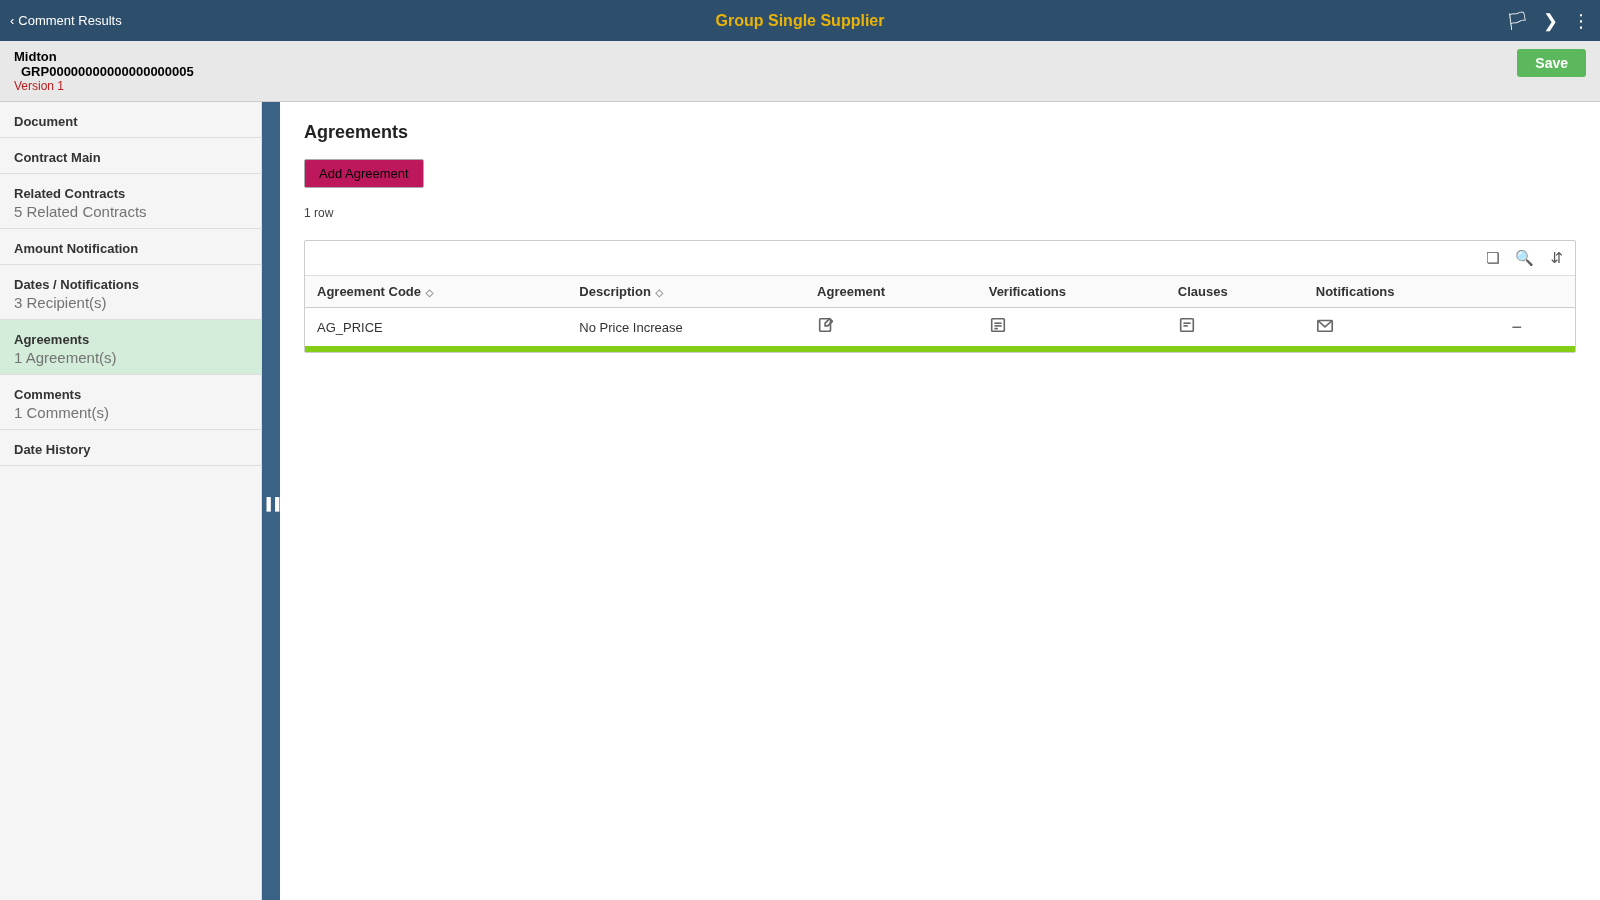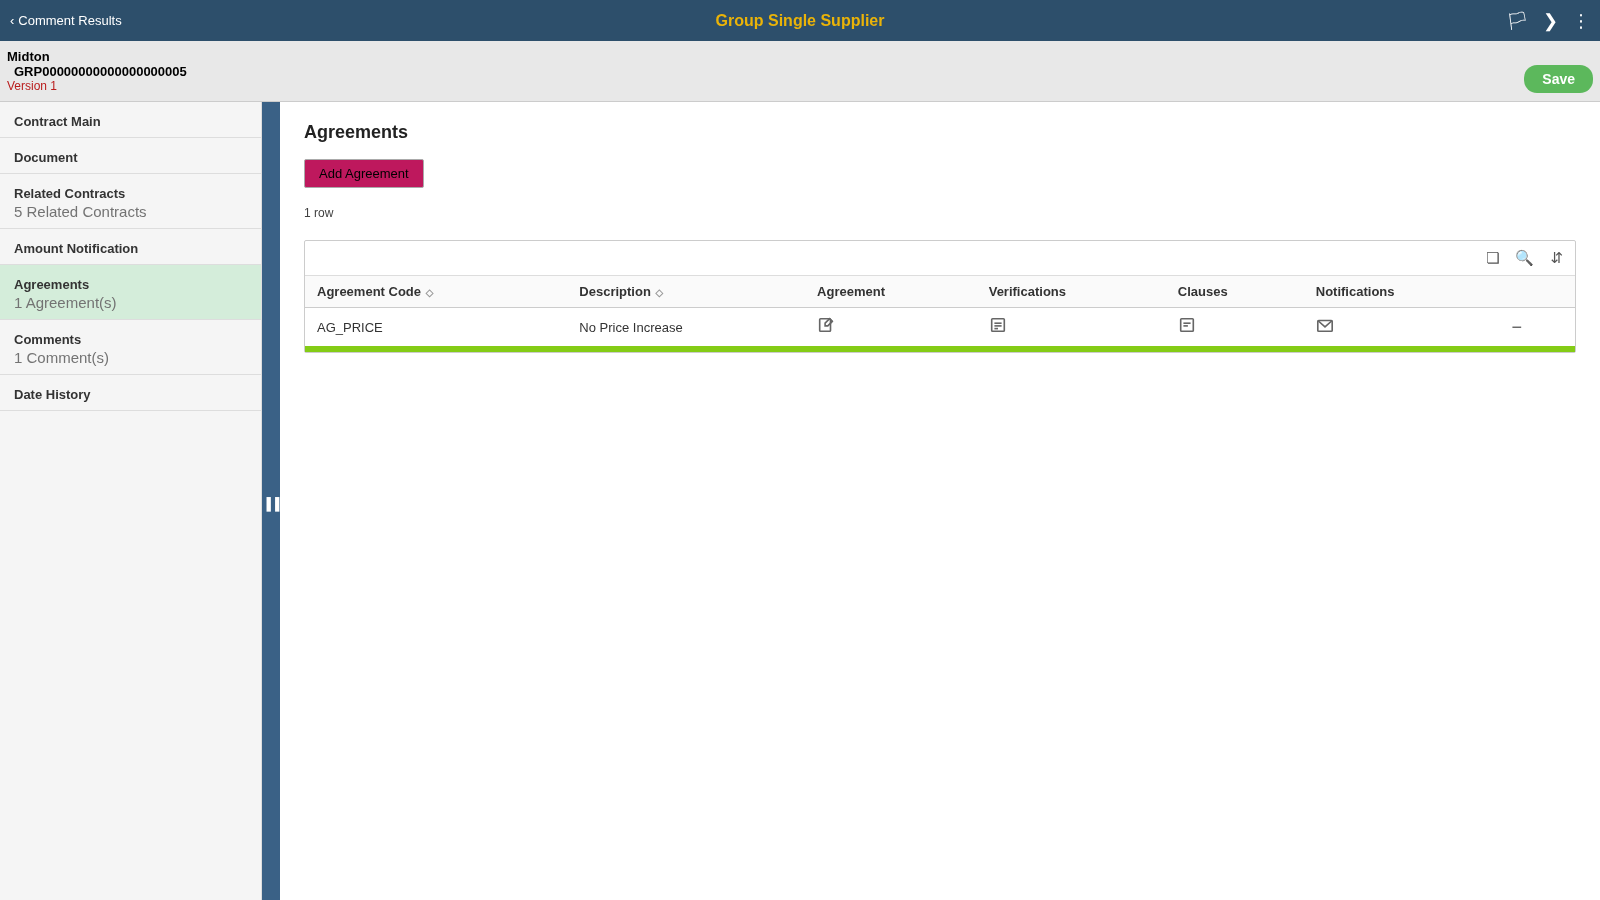--- a/index.html
+++ b/index.html
@@ -39,23 +39,23 @@
     }
     .header-icon {
       color: white;
       font-size: 18px;
       cursor: pointer;
     }
 
     
     .subheader {
       background: #e8e8e8;
-      padding: 8px 7px;
-      display: flex;
-      align-items: flex-end;
+      padding: 8px 14px;
+      display: flex;
+      align-items: flex-start;
       justify-content: space-between;
       border-bottom: 1px solid #ccc;
     }
     .subheader-info .title {
       font-weight: bold;
       font-size: 13px;
     }
     .subheader-info .id {
       font-weight: bold;
       font-size: 13px;
@@ -66,21 +66,21 @@
       color: #b91c1c;
     }
     .save-btn {
       background: #5cb85c;
       color: white;
       border: none;
       padding: 6px 18px;
       font-size: 14px;
       font-weight: bold;
       cursor: pointer;
-      border-radius: 13px;
+      border-radius: 3px;
     }
 
     
     .main-layout {
       display: flex;
       height: calc(900px - 41px - 56px);
     }
 
     
     .sidebar {
@@ -232,31 +232,35 @@
     <div class="version">Version 1</div>
   </div>
   <button class="save-btn">Save</button>
 </div>
 
 <div class="main-layout">
 
   <div class="sidebar">
 
   <div class="sidebar-item">
+        <div class="item-title">Document</div>
+      </div>
+      <div class="sidebar-item">
         <div class="item-title">Contract Main</div>
-      </div>
-      <div class="sidebar-item">
-        <div class="item-title">Document</div>
       </div>
       <div class="sidebar-item">
         <div class="item-title">Related Contracts</div>
         <div class="item-subtitle">5 Related Contracts</div>
       </div>
       <div class="sidebar-item">
         <div class="item-title">Amount Notification</div>
+      </div>
+      <div class="sidebar-item">
+        <div class="item-title">Dates / Notifications</div>
+        <div class="item-subtitle">3 Recipient(s)</div>
       </div>
       <div class="sidebar-item active">
         <div class="item-title">Agreements</div>
         <div class="item-subtitle">1 Agreement(s)</div>
       </div>
       <div class="sidebar-item">
         <div class="item-title">Comments</div>
         <div class="item-subtitle">1 Comment(s)</div>
       </div>
       <div class="sidebar-item">

